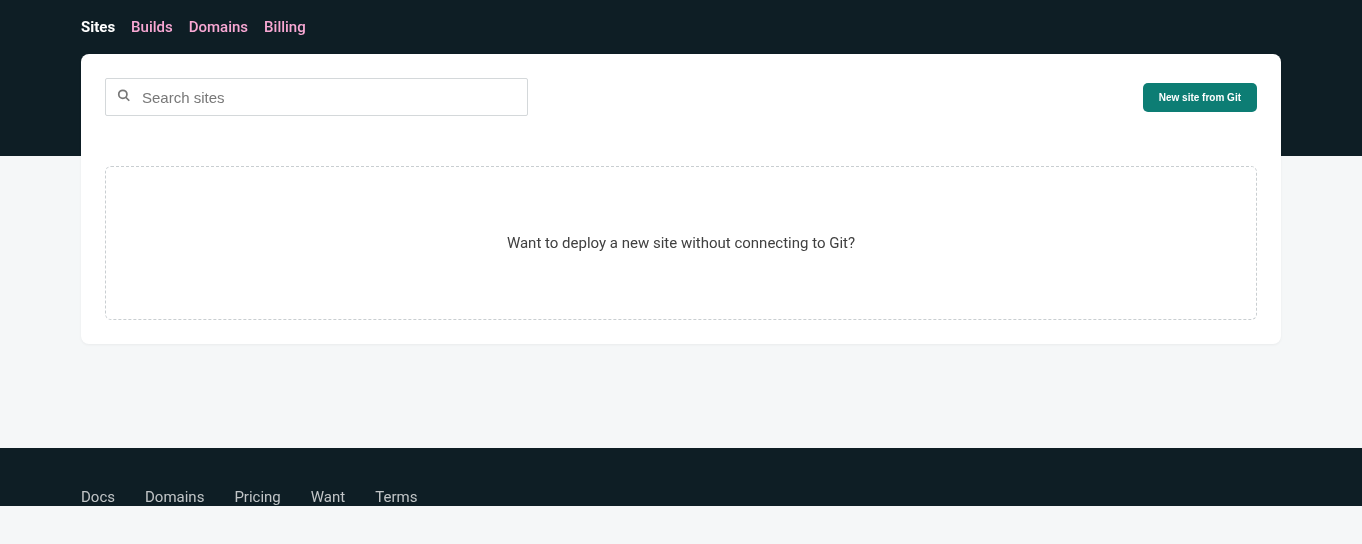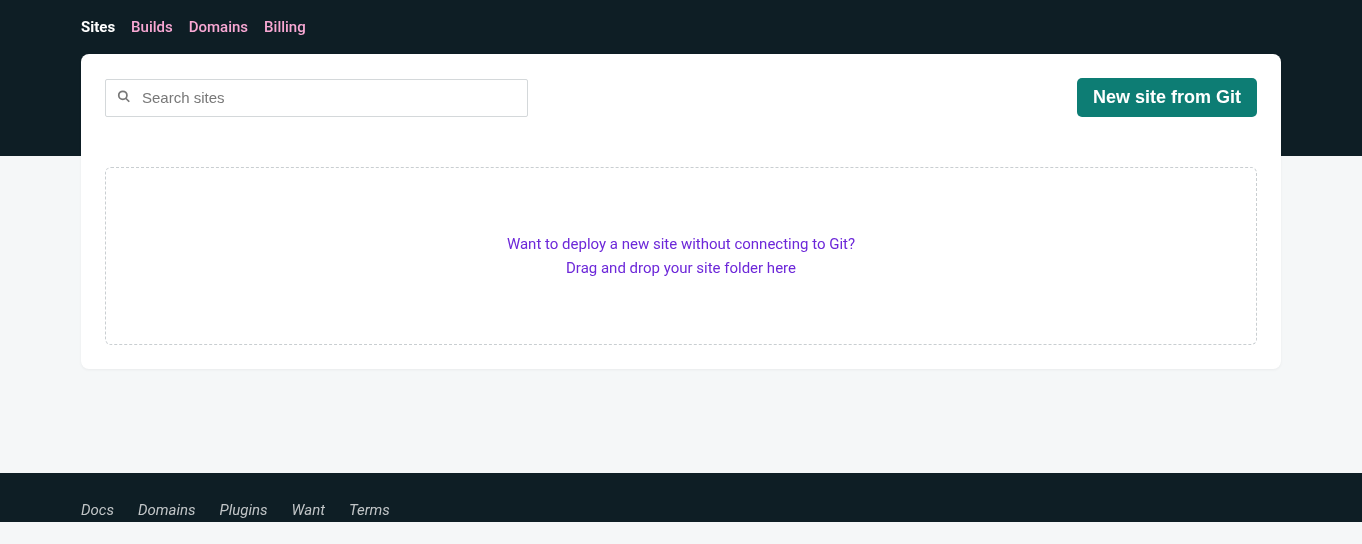--- a/index.html
+++ b/index.html
@@ -79,49 +79,48 @@
     }
     .search-input::placeholder {
       color: #787878;
     }
     .btn-primary {
       background: #0d7d74;
       color: #ffffff;
       border: none;
       border-radius: 5px;
       padding: 9px 16px;
-      font-size: 18px;
+      font-size: 10px;
       font-weight: 600;
       cursor: pointer;
     }
     .dropzone {
       border: 1px dashed #c9ced1;
       border-radius: 6px;
       padding: 64px 20px;
       text-align: center;
-      color: #6d28d9;
+      color: #404040;
       font-size: 15px;
       line-height: 1.6;
       cursor: pointer;
     }
     .dropzone p {
       margin: 0;
     }
     .footer-dark {
       background: #0e1e25;
       margin-top: 104px;
       padding: 28px 0 0;
       min-height: 49px;
     }
     .footer-inner {
       max-width: 1200px;
-      margin: 0 auto;
+      margin: 12px auto;
       display: flex;
-      gap: 24px;
-      font-style: italic;
+      gap: 30px;
     }
     .footer-link {
       color: #c1c5c7;
       font-size: 15px;
       cursor: pointer;
     }
   </style>
 </head>
 <body>
 
@@ -145,26 +144,25 @@
             <circle cx="10" cy="10" r="7"></circle>
             <line x1="21" y1="21" x2="15" y2="15"></line>
           </svg>
         </span>
         <input type="text" class="search-input" placeholder="Search sites" style="">
       </div>
       <button class="btn-primary">New site from Git</button>
     </div>
     <div class="dropzone">
       <p>Want to deploy a new site without connecting to Git?</p>
-      <p>Drag and drop your site folder here</p>
     </div>
   </div>
 </div>
 
 <div class="footer-dark">
   <div class="footer-inner">
     <span class="footer-link">Docs</span>
     <span class="footer-link">Domains</span>
-    <span class="footer-link">Plugins</span>
+    <span class="footer-link">Pricing</span>
     <span class="footer-link">Want</span>
     <span class="footer-link">Terms</span>
   </div>
 </div>
 
 </body></html>

